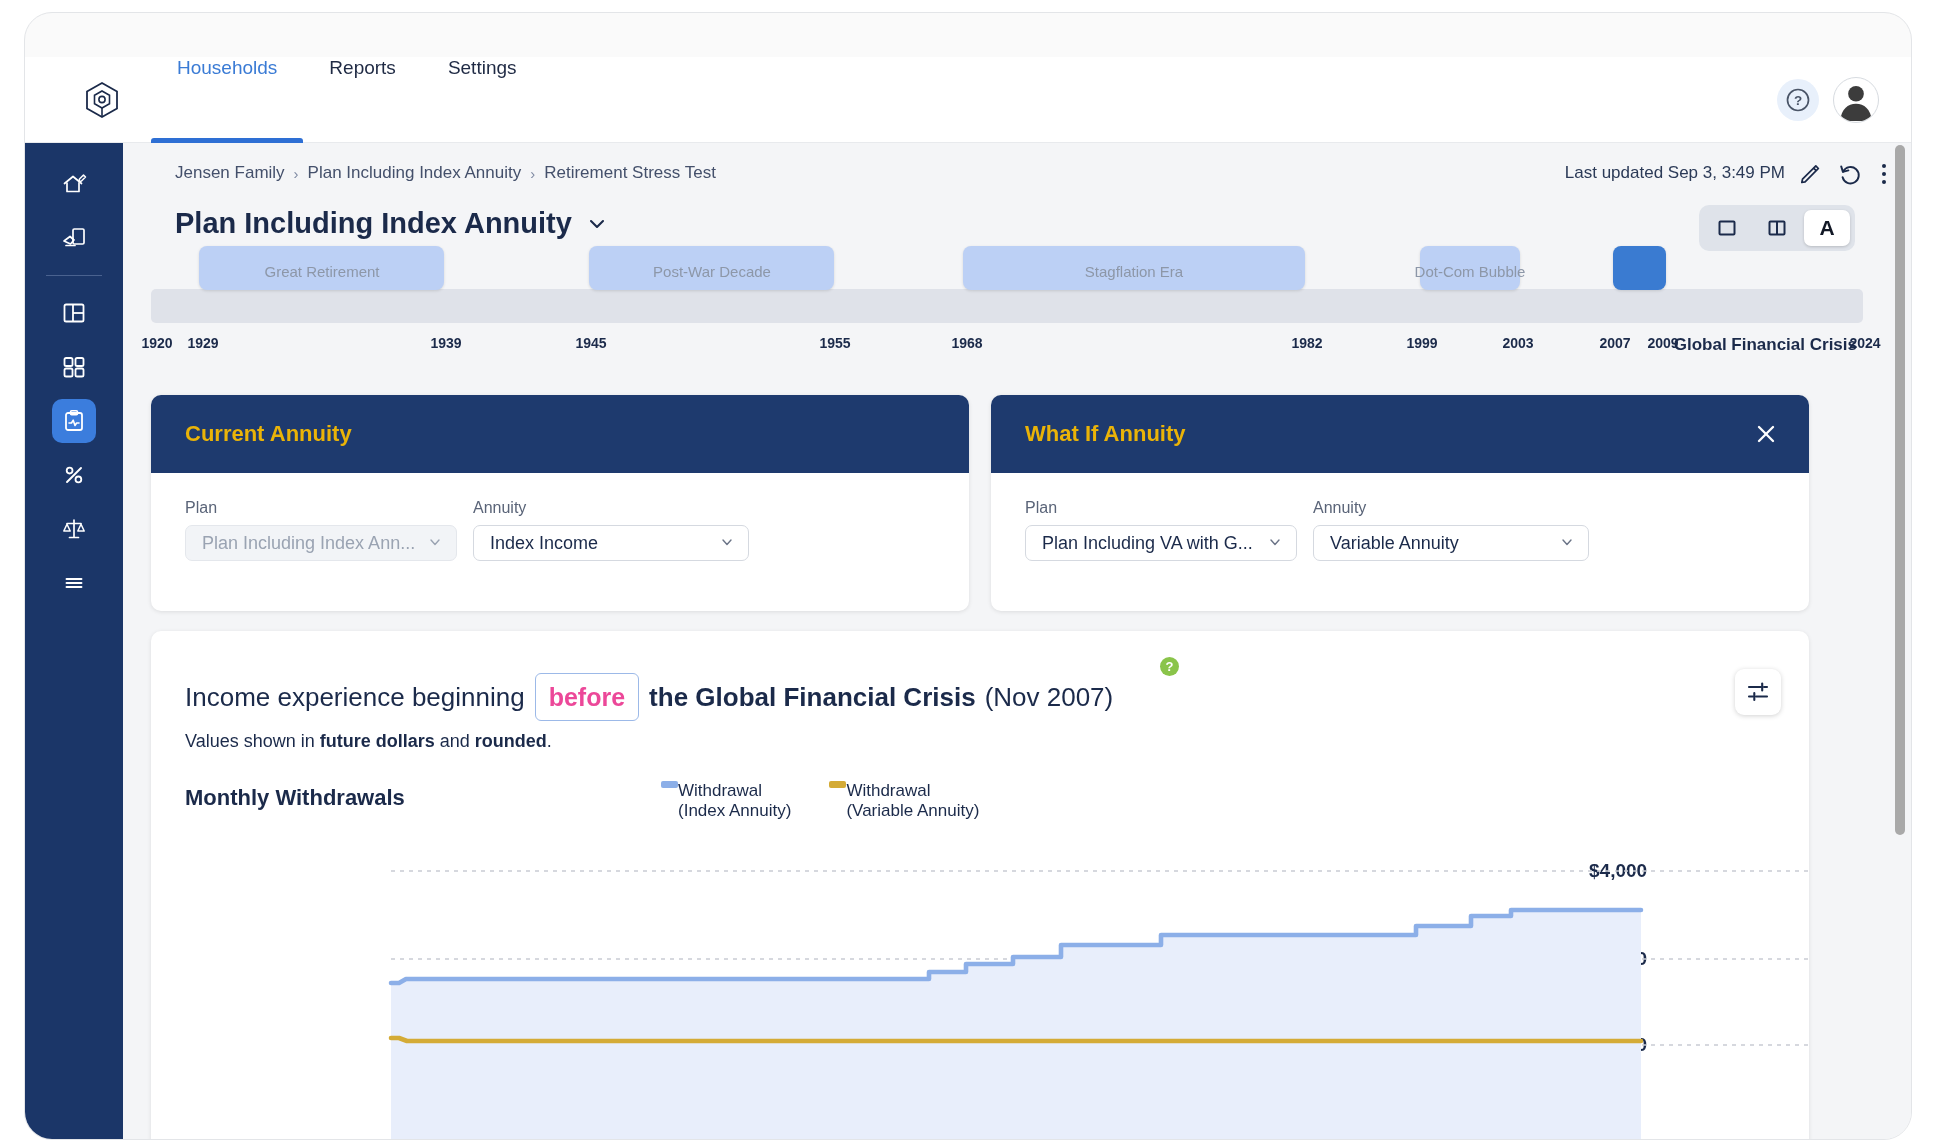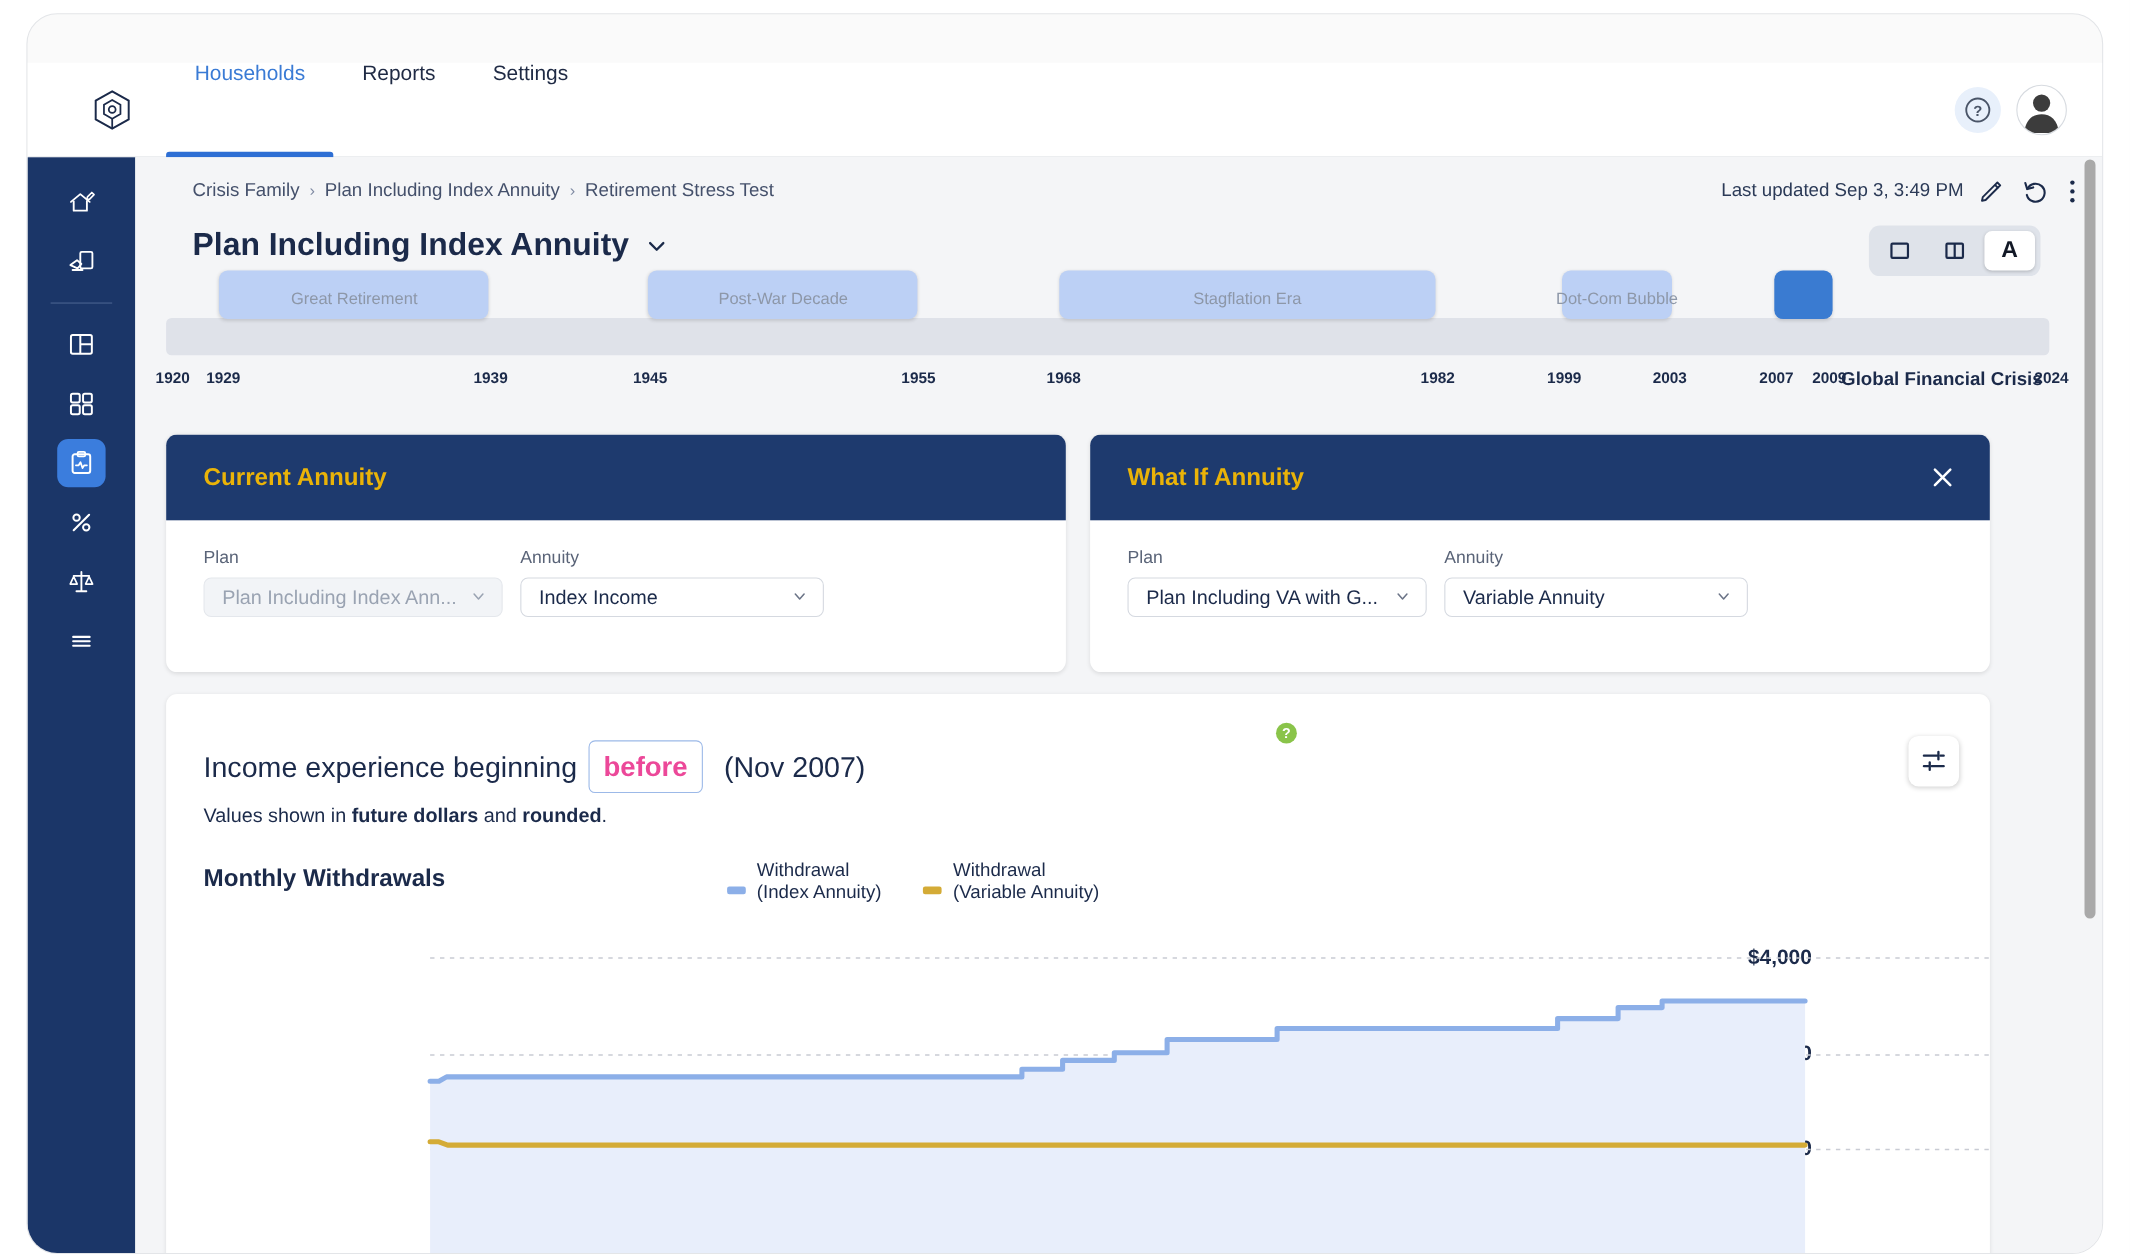--- a/index.html
+++ b/index.html
@@ -249,21 +249,21 @@
     cursor: pointer;
   }
   #chart-title {
     position: absolute; left: 34px; top: 154px;
     font-size: 22px; font-weight: 700; color: #1b2a4a; white-space: nowrap;
   }
   #legend {
     position: absolute; left: 510px; top: 150px;
     display: flex; gap: 38px;
   }
-  .lg-item { display: flex; align-items: flex-end; gap: 10px; }
+  .lg-item { display: flex; gap: 0; }
   .lg-swatch { width: 17px; height: 7px; border-radius: 2px; margin-bottom: 7px; }
   .lg-text { font-size: 17px; color: #1b2a4a; line-height: 1.15; white-space: nowrap; }
   #plot { position: absolute; left: 0; top: 200px; width: 1658px; height: 320px; }
   .ytick {
     position: absolute; right: 0;
     font-size: 19px; font-weight: 700; color: #1b2a4a;
     transform: translateY(-50%); white-space: nowrap;
   }
 
   
@@ -409,21 +409,21 @@
           <line x1="5.5" y1="17" x2="20.5" y2="17" stroke="#fff" stroke-width="1.9" stroke-linecap="round"></line>
         </svg>
       </span>
     </div>
   </div>
 
   <div id="main">
 
     <div id="crumbrow">
       <div id="breadcrumb">
-        <span class="crumb">Crisis Family</span>
+        <span class="crumb">Jensen Family</span>
         <span class="sep">›</span>
         <span class="crumb">Plan Including Index Annuity</span>
         <span class="sep">›</span>
         <span class="crumb">Retirement Stress Test</span>
       </div>
 
       <div id="updated">Last updated Sep 3, 3:49 PM</div>
 
       <div class="hdr-icon-btn" style="right:88px">
         <svg width="24" height="24" viewBox="0 0 24 24">
@@ -568,20 +568,21 @@
           </div>
         </div>
       </div>
     </div>
 
     <div id="chart-panel">
 
       <div id="exp-heading">
         <span class="light">Income experience beginning</span>
         <span id="exp-pill">before</span>
+        <span>the Global Financial Crisis</span>
         <span class="light" style="margin-left:9px">(Nov 2007)</span>
       </div>
 
       <div id="exp-help">
         <span>?</span>
       </div>
 
       <div id="values-note">
         <span>Values shown in </span><b>future dollars</b><span> and </span><b>rounded</b><span>.</span>
       </div>

